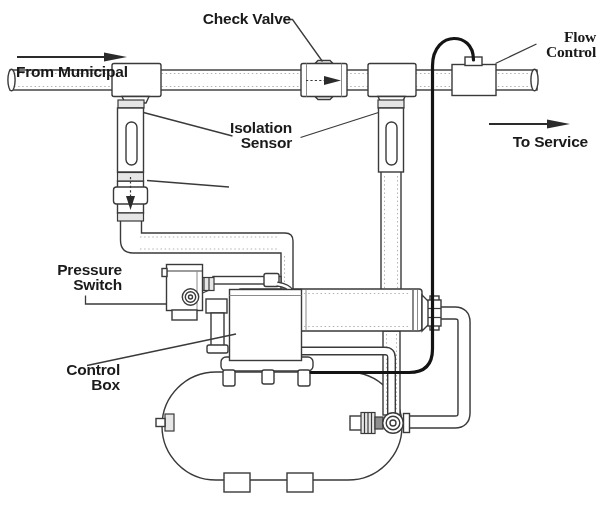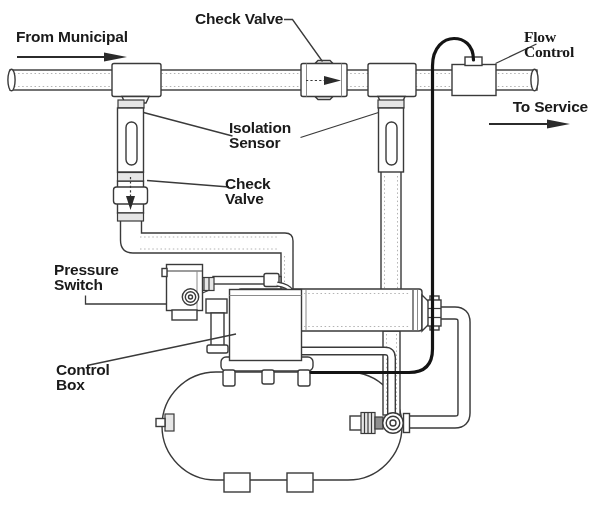--- a/index.html
+++ b/index.html
@@ -23,23 +23,23 @@
   .pipe-in13{fill:none;stroke:#fff;stroke-width:10.6;}
   .tube-core{fill:none;stroke:var(--line);stroke-width:5;}
   .tube-in{fill:none;stroke:#fff;stroke-width:2.6;}
   .cable{fill:none;stroke:var(--cable);stroke-width:3.2;stroke-linecap:round;}
   .leader{fill:none;stroke:var(--line);stroke-width:1.3;}
   .flowline{stroke:#2b2b2b;stroke-width:1.8;}
   .arrowhead{fill:#2b2b2b;stroke:none;}
   .dashline{fill:none;stroke:var(--line);stroke-width:1.2;stroke-dasharray:2.2 2.2;}
   
   .lbl{position:absolute;font-weight:bold;font-size:15.5px;line-height:15px;
-       color:var(--text);text-align:left;letter-spacing:-0.2px;white-space:nowrap;}
+       color:var(--text);text-align:right;letter-spacing:-0.2px;white-space:nowrap;}
   .lbl span{display:block;}
-  .left{text-align:left;}
+  .left{text-align:left;margin-top:35px;}
 </style>
 </head>
 <body>
 
 <div class="stage">
 <svg width="600" height="509" viewBox="0 0 600 509">
 
   <g>
     <rect x="10" y="70" width="527" height="20" class="pipe"></rect>
     <line x1="14" y1="73.5" x2="532" y2="73.5" class="shade"></line>
@@ -219,29 +219,25 @@
 
   <div class="lbl" style="left:195px;top:11px;width:96px;">Check Valve</div>
 
   <div class="lbl" style="left:524px;top:29px;width:72px;font-family:Liberation Serif, serif;">
     <span>Flow</span>
     <span>Control</span>
   </div>
 
   <div class="lbl left" style="left:488px;top:99px;width:100px;text-align:right;">To Service</div>
 
-  <div class="lbl" style="left:229px;top:120px;width:74px;">
+  <div class="lbl" style="left:218px;top:120px;width:74px;">
     <span>Isolation</span>
     <span>Sensor</span>
   </div>
 
-  <div class="lbl" style="left:225px;top:176px;width:62px;">
-    <span>Check</span>
-    <span>Valve</span>
-  </div>
 
   <div class="lbl" style="left:56px;top:362px;width:64px;">
     <span>Control</span>
     <span>Box</span>
   </div>
 
   <div class="lbl" style="left:54px;top:262px;width:68px;">
     <span>Pressure</span>
     <span>Switch</span>
   </div>

